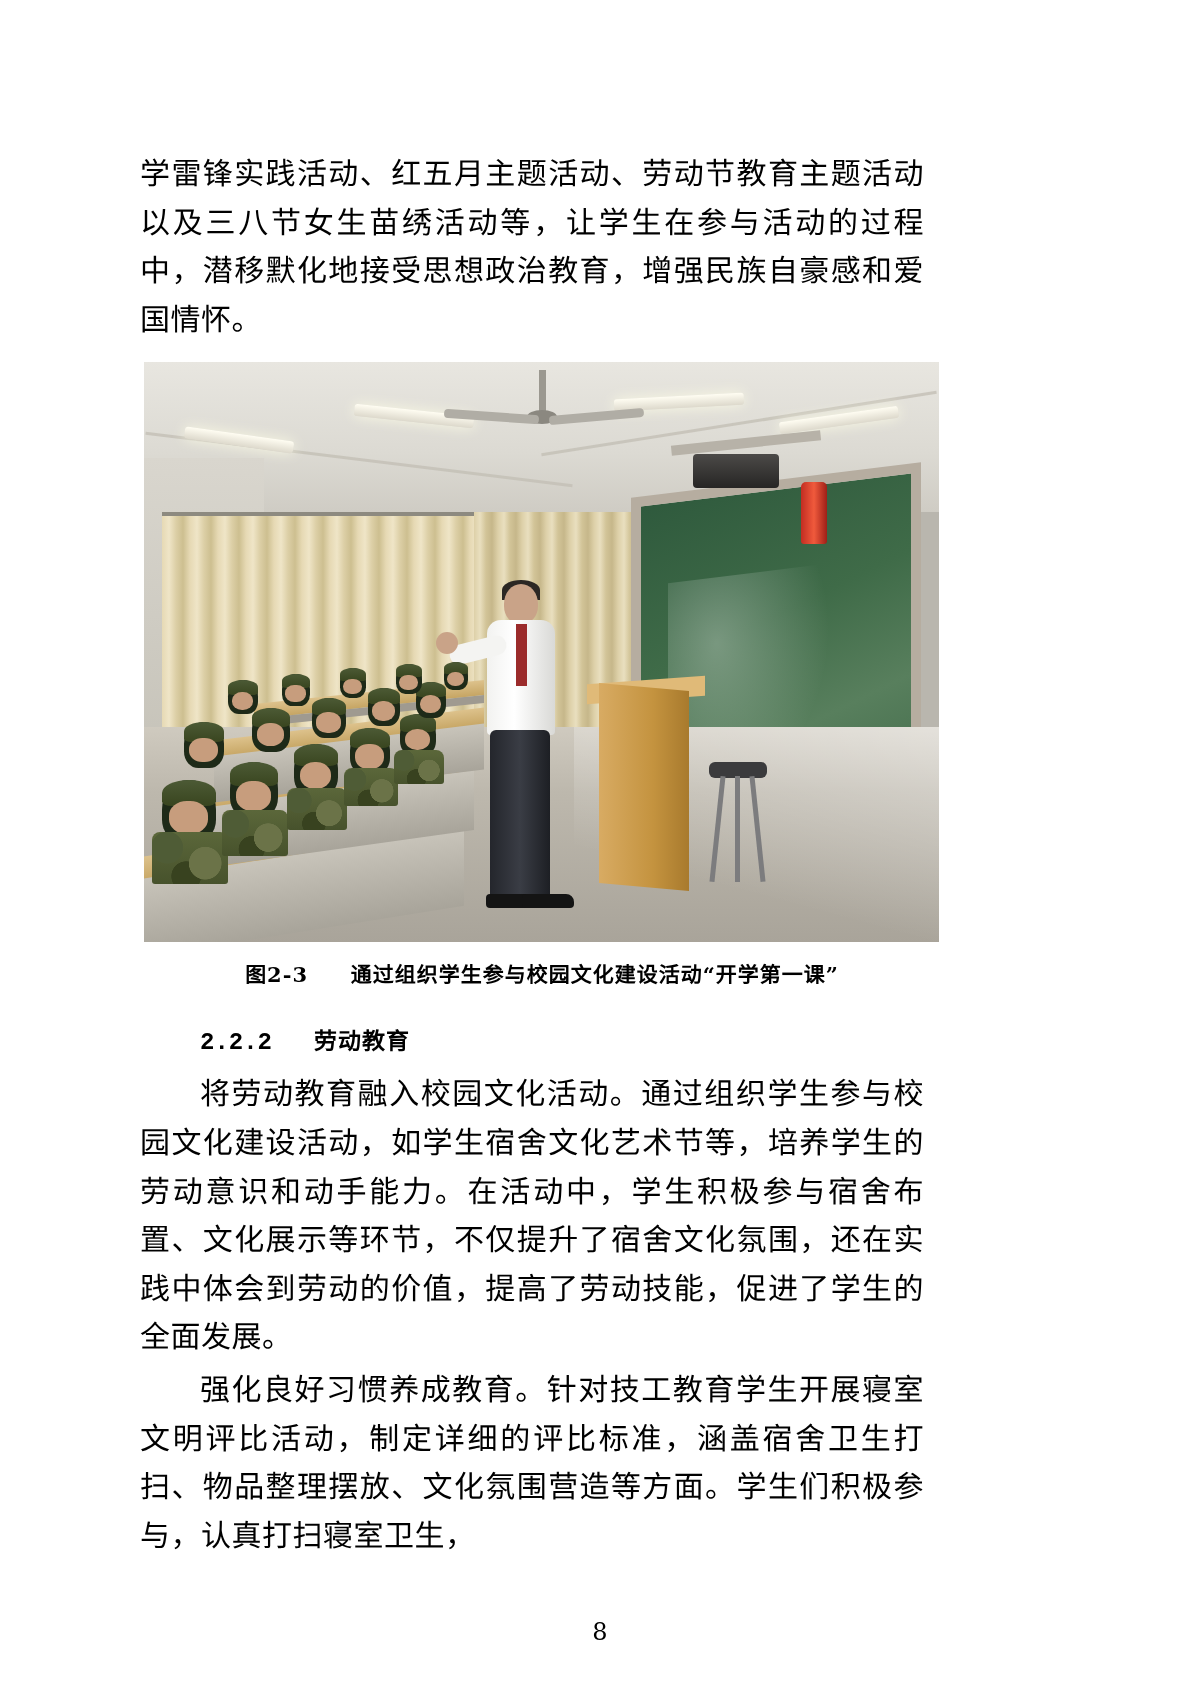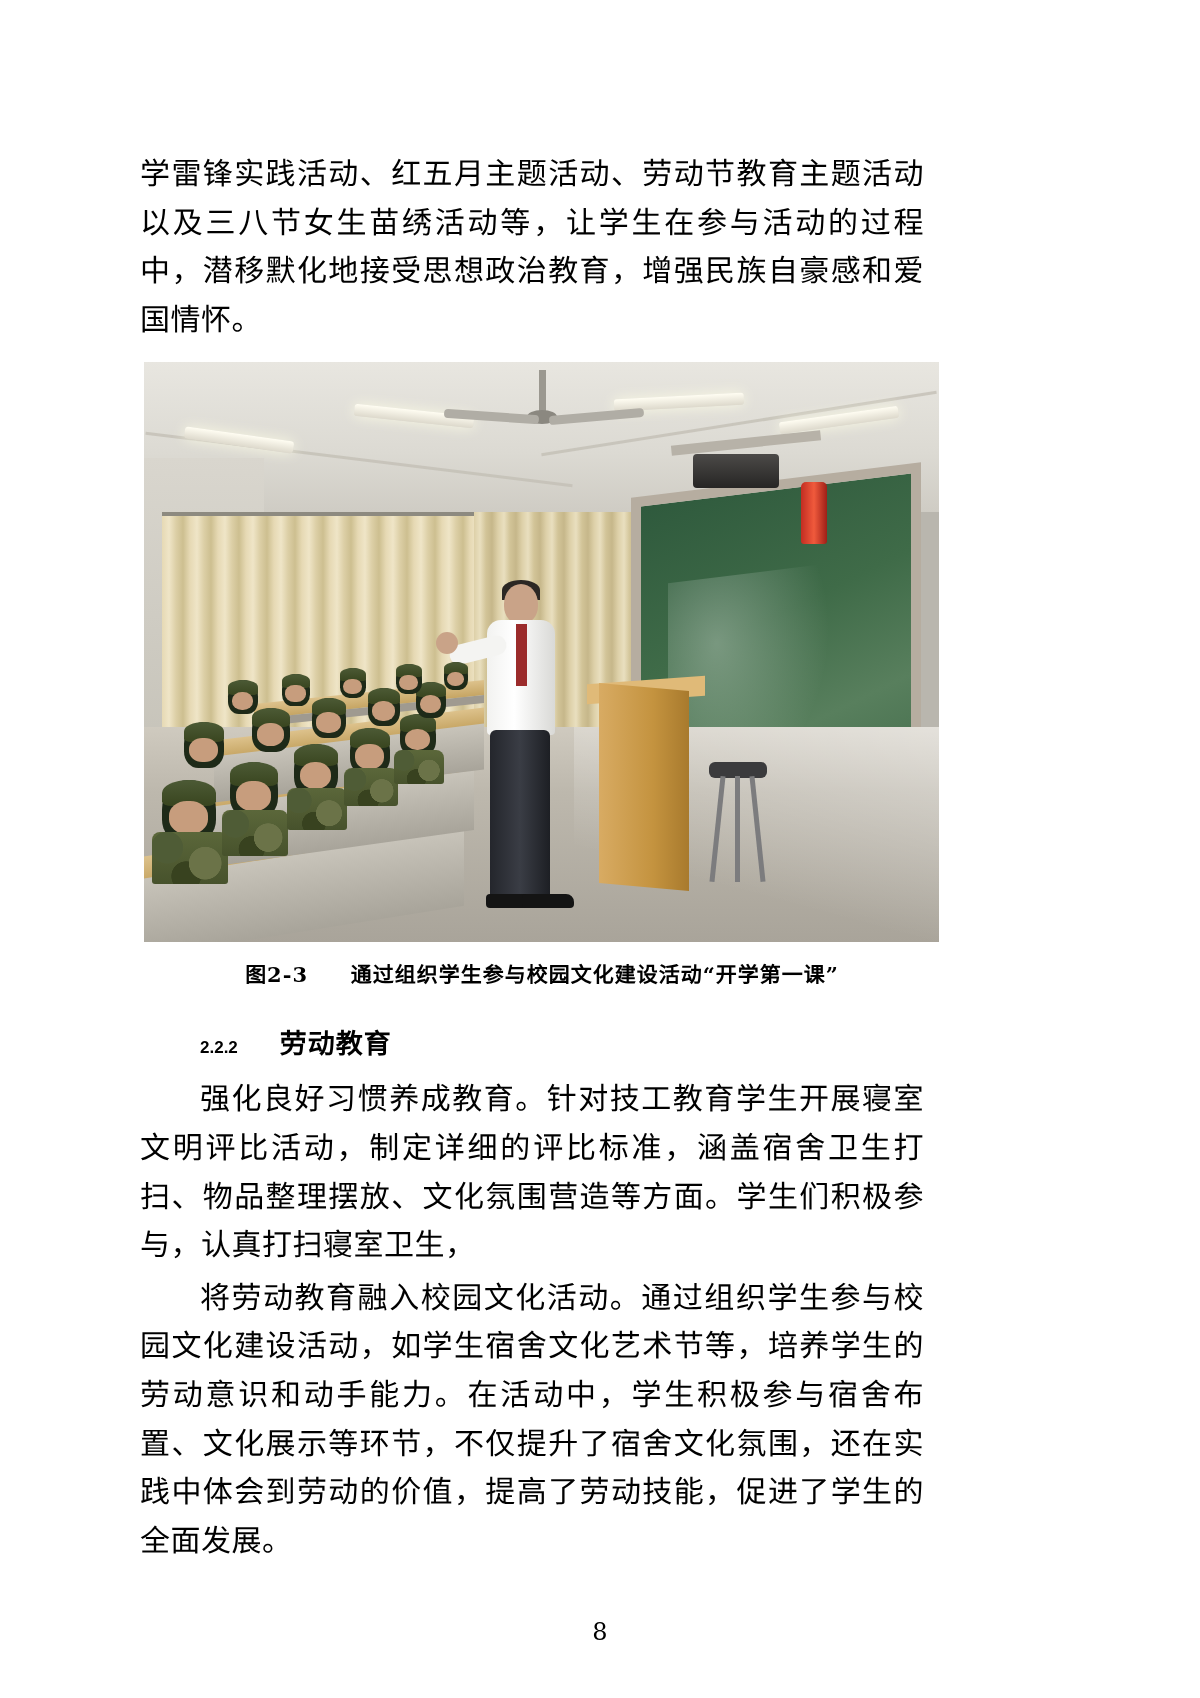--- a/index.html
+++ b/index.html
@@ -57,27 +57,27 @@
   }
   .heading {
     margin: 34px 0 8px 0;
     padding-left: 60px;
     font-size: 28px;
     font-weight: bold;
     display: flex;
     align-items: baseline;
   }
   .heading .num {
-    font-family: Liberation Sans, sans-serif;
-    font-size: 17px;
+    font-family: Liberation Mono, monospace;
+    font-size: 24px;
     font-weight: bold;
   }
   .heading .htext {
     margin-left: 42px;
-    font-size: 27px;
+    font-size: 23px;
     font-weight: bold;
     letter-spacing: 1px;
   }
   .body-block { margin-top: 14px; }
   .body-block + .body-block { margin-top: 4px; }
   .page-number {
     position: absolute;
     bottom: 52px;
     left: 0;
     width: 1200px;
@@ -405,21 +405,21 @@
       <span>通过组织学生参与校园文化建设活动“开学第一课”</span>
     </div>
   </div>
 
   <div class="heading">
     <span class="num">2.2.2</span>
     <span class="htext">劳动教育</span>
   </div>
 
   <div class="body-block">
+    <p class="para indent">将劳动教育融入校园文化活动。通过组织学生参与校园文化建设活动，如学生宿舍文化艺术节等，培养学生的劳动意识和动手能力。在活动中，学生积极参与宿舍布置、文化展示等环节，不仅提升了宿舍文化氛围，还在实践中体会到劳动的价值，提高了劳动技能，促进了学生的全面发展。</p>
+  </div>
+
+  <div class="body-block">
     <p class="para indent">强化良好习惯养成教育。针对技工教育学生开展寝室文明评比活动，制定详细的评比标准，涵盖宿舍卫生打扫、物品整理摆放、文化氛围营造等方面。学生们积极参与，认真打扫寝室卫生，</p>
   </div>
 
-  <div class="body-block">
-    <p class="para indent">将劳动教育融入校园文化活动。通过组织学生参与校园文化建设活动，如学生宿舍文化艺术节等，培养学生的劳动意识和动手能力。在活动中，学生积极参与宿舍布置、文化展示等环节，不仅提升了宿舍文化氛围，还在实践中体会到劳动的价值，提高了劳动技能，促进了学生的全面发展。</p>
-  </div>
-
   <div class="page-number">8</div>
 </div>
 
 </body></html>

